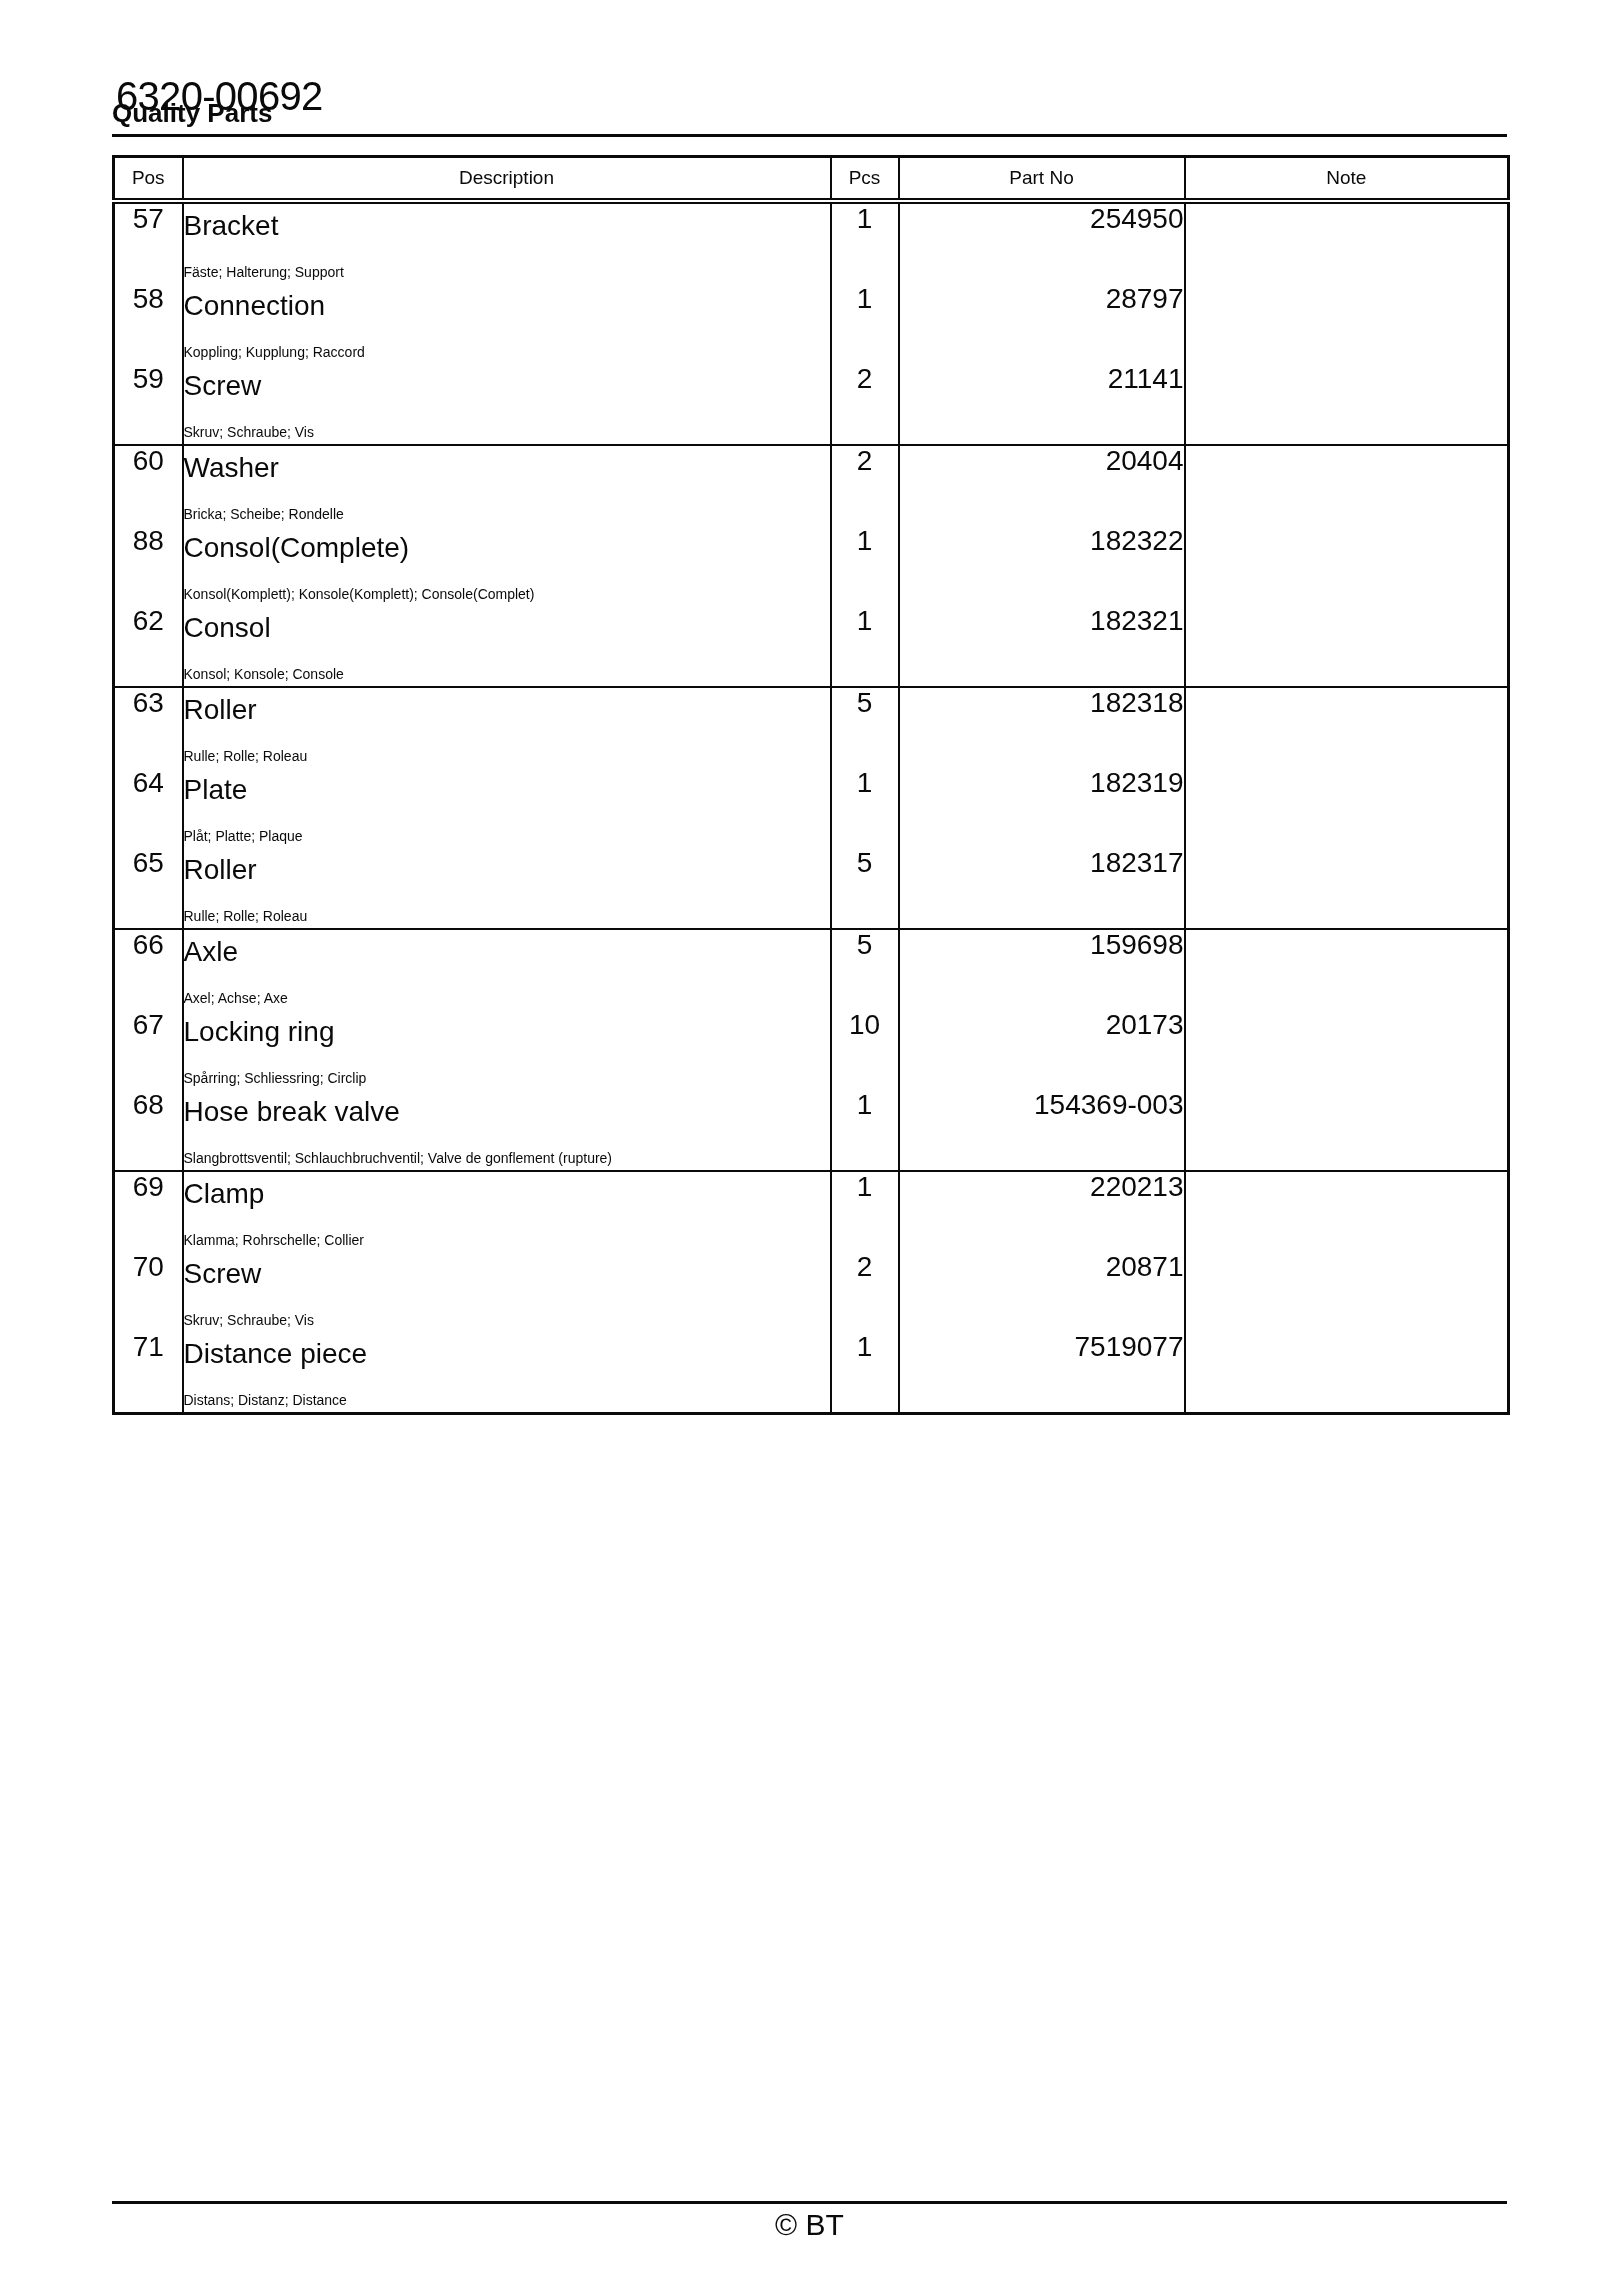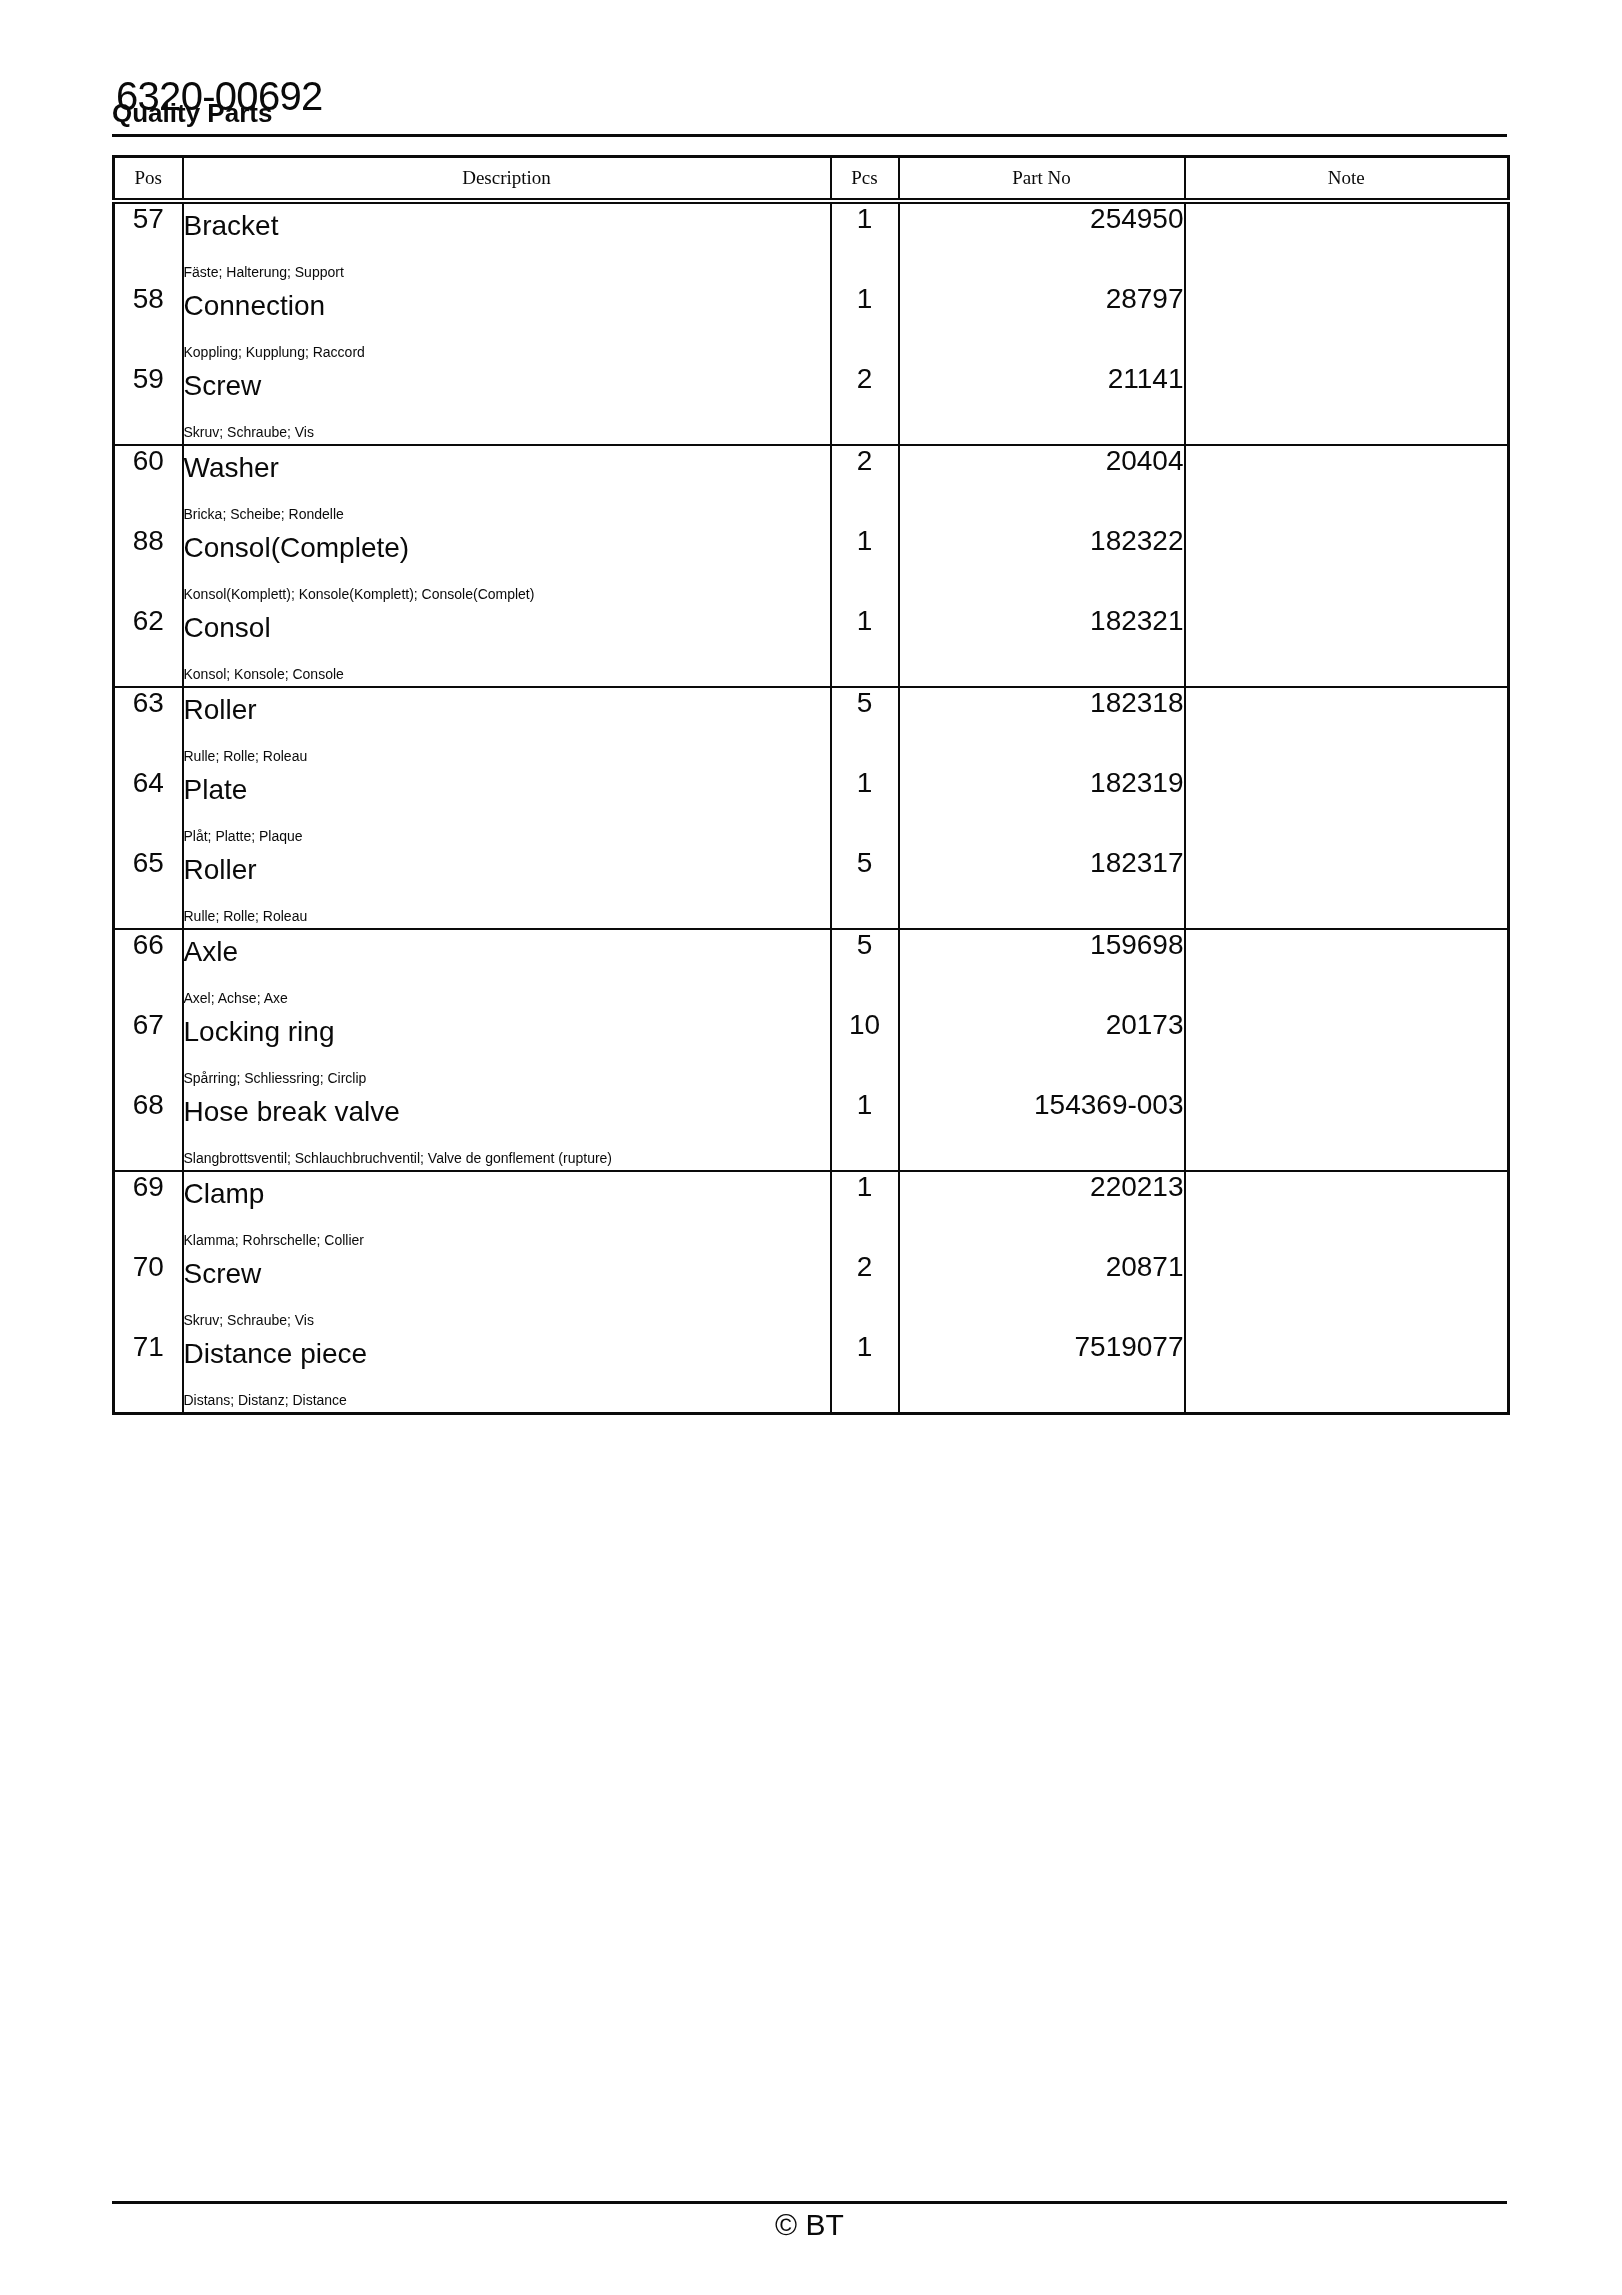--- a/index.html
+++ b/index.html
@@ -57,21 +57,20 @@
     overflow: hidden;
   }
   table.parts th:first-child, table.parts td:first-child { border-left: none; }
   thead th {
     height: 40px;
     font-weight: normal;
     font-size: 19px;
     text-align: center;
     vertical-align: middle;
     border-bottom: 6.8px double #0a0a0a;
-    font-family: Liberation Serif, serif;
   }
   tbody { border-bottom: 2.7px solid #0a0a0a; }
   tbody:last-of-type { border-bottom: none; }
   tbody tr { height: 60px; }
   tbody td { vertical-align: top; }
   .c-pos   { text-align: center; font-size: 28px; padding-top: 3.4px; line-height: 30px; }
   .c-desc  { padding: 3.4px 6.8px 0 17px; }
   .desc-main { font-size: 28px; line-height: 30px; white-space: nowrap; margin-top: 7px; }
   .desc-alt  { font-size: 14px; line-height: 23px; margin-top: 20px; white-space: nowrap; }
   .c-pcs   { text-align: center; font-size: 28px; padding-top: 3.4px; line-height: 30px; }

